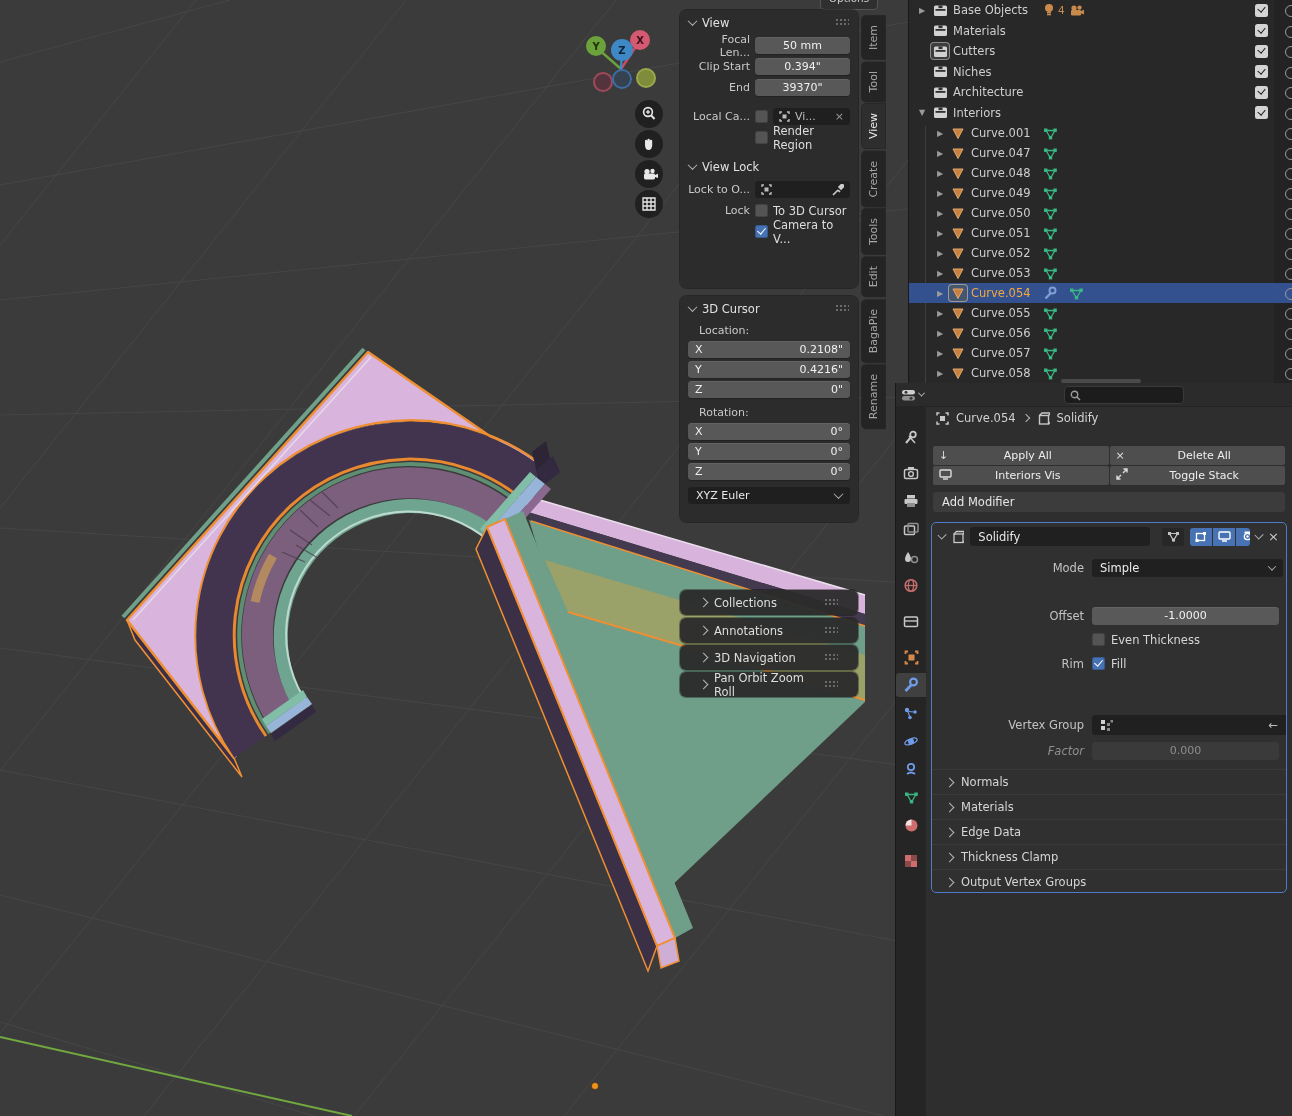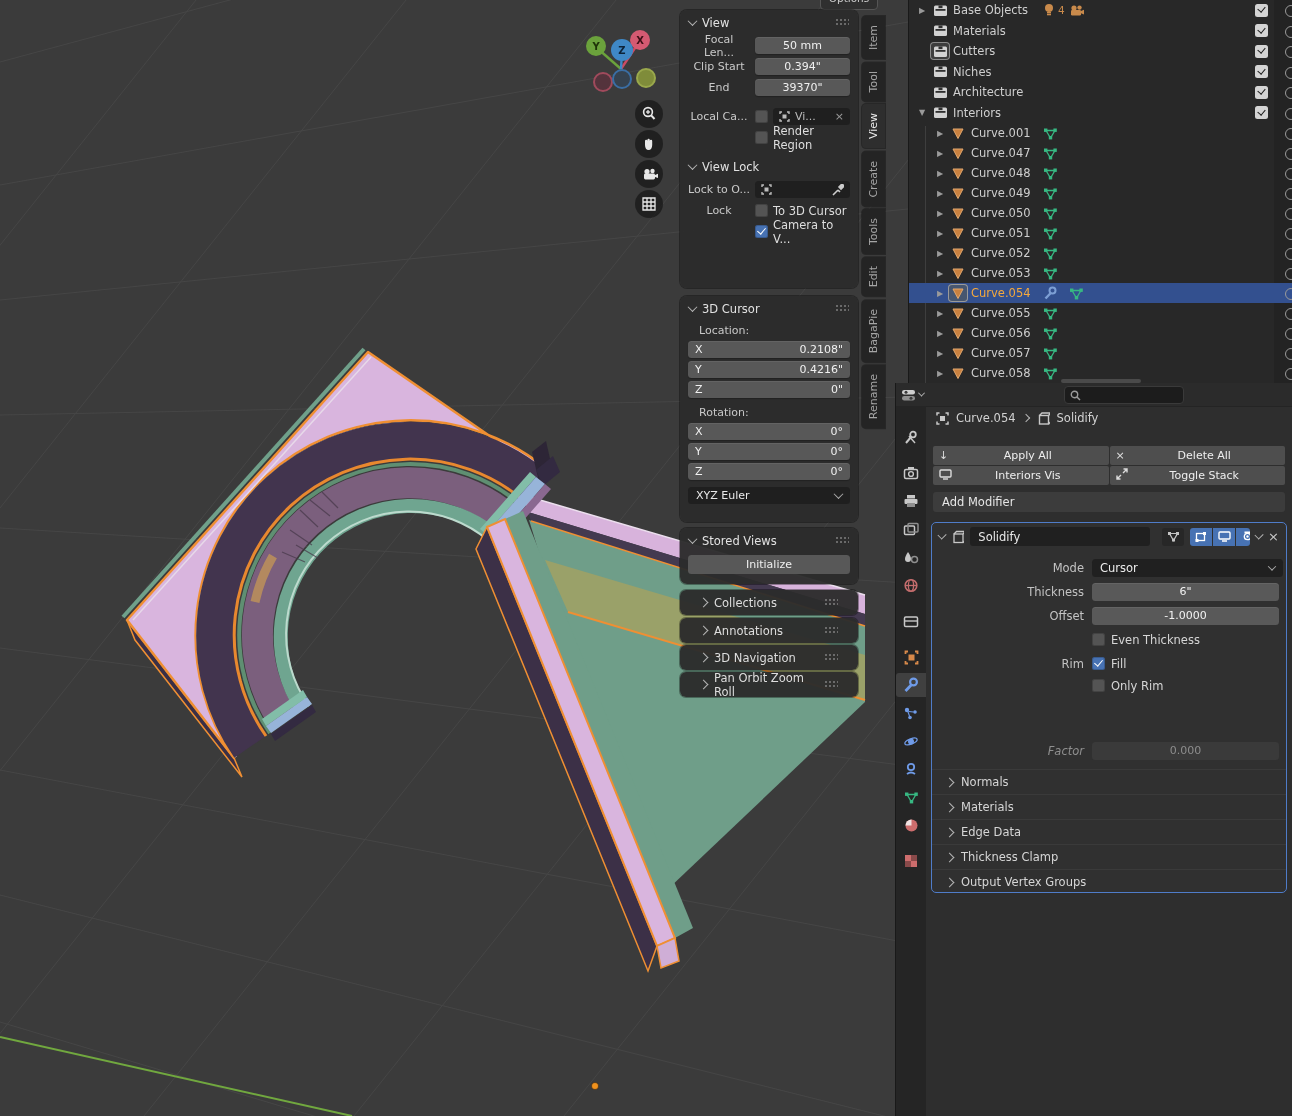--- a/index.html
+++ b/index.html
@@ -14,21 +14,21 @@
   .cb{width:13px;height:13px;border-radius:2.5px;background:#545454;box-shadow:inset 0 0 0 1px #00000033;flex:none;position:relative;}
   .cb.on{background:#4772b3;}
   .cb.on::after{content:"";position:absolute;left:3.5px;top:1px;width:4px;height:7px;border-right:1.8px solid #fff;border-bottom:1.8px solid #fff;transform:rotate(40deg);}
   .ocb{width:13px;height:13px;border-radius:2.5px;background:#d4d4d4;position:relative;flex:none;}
   .ocb::after{content:"";position:absolute;left:3.5px;top:1.5px;width:4px;height:6px;border-right:1.8px solid #1c1c1c;border-bottom:1.8px solid #1c1c1c;transform:rotate(40deg);}
   
   .np{left:680px;width:178px;background:rgba(44,44,44,.96);border-radius:7px;box-shadow:0 0 0 1px rgba(0,0,0,.35);}
   .np-h{display:flex;align-items:center;gap:6px;height:25px;padding:0 9px;}
   .np-h .t{flex:1;color:#e2e2e2;font-size:11.5px;}
   .np-row{display:flex;align-items:center;height:21px;padding:0 8px;gap:5px;}
-  .np-lbl{width:62px;text-align:center;color:#c9c9c9;font-size:11px;flex:none;}
+  .np-lbl{width:62px;text-align:right;color:#c9c9c9;font-size:11px;flex:none;}
   .fld{flex:1;height:17px;background:#585858;border-radius:3.5px;display:flex;align-items:center;justify-content:center;font-size:11px;color:#f0f0f0;box-shadow:inset 0 1px 0 #ffffff12,0 1px 1px #00000040;}
   .fldl{justify-content:space-between;padding:0 7px;}
   .dfld{background:#1f1f1f;box-shadow:none;color:#bdbdbd;}
   .sublbl{padding:3px 19px 2px;color:#c9c9c9;font-size:11px;}
   .npbtn{height:19px;margin:2px 8px 8px;background:#585858;border-radius:3.5px;display:flex;align-items:center;justify-content:center;color:#efefef;font-size:11px;}
   .npc{left:680px;width:178px;height:25px;background:rgba(44,44,44,.96);border-radius:6px;display:flex;align-items:center;gap:7px;padding:0 20px;box-sizing:border-box;box-shadow:0 0 0 1px rgba(0,0,0,.35);}
   .npc .t{flex:1;color:#dedede;}
   
   .vtabs{left:862px;top:16px;display:flex;flex-direction:column;gap:3px;}
   .vtab{writing-mode:vertical-rl;transform:rotate(180deg);background:#242424;color:#a5a5a5;font-size:11px;
@@ -319,28 +319,20 @@
         </div>
       </div>
     <div class="np-row" style="height:22px;margin-top:3px;">
       <div class="fld dfld" style="justify-content:space-between;padding:0 8px;color:#e8e8e8;">
         <span>XYZ Euler</span>
           <span class="chev down" style="border-color:#aaa;"></span>
         </div>
       </div>
   </div>
 
-  <div class="abs np" style="top:528px;height:56px;">
-    <div class="np-h">
-      <span class="chev down"></span>
-      <span class="t">Stored Views</span>
-      <span class="grip"></span>
-    </div>
-    <div class="npbtn">Initialize</div>
-  </div>
 
   <div id="np-collapsed-host">
       <div class="abs npc" style="top: 590px;">
         <span class="chev right"></span>
         <span class="t">Collections</span>
         <span class="grip"></span>
       </div>
       <div class="abs npc" style="top: 618px;">
         <span class="chev right"></span>
         <span class="t">Annotations</span>
@@ -925,30 +917,24 @@
             </span>
         </span>
         <span class="chev down"></span>
         <span style="color:#c8c8c8;font-size:13px;">×</span>
       </div>
 
       <div class="mrow" style="top:34px;">
           <span class="mlbl">Mode</span>
         <div class="mctl" style="margin-right:3px;">
             <div class="drop">
-              <span>Cursor</span>
+              <span>Simple</span>
               <span class="sp"></span>
               <span class="chev down" style="border-color:#aaa;width:5px;height:5px;"></span>
             </div>
-          </div>
-        </div>
-      <div class="mrow" style="top:58px;">
-          <span class="mlbl">Thickness</span>
-        <div class="mctl">
-            <div class="slider">6"</div>
           </div>
         </div>
       <div class="mrow" style="top:82px;">
           <span class="mlbl">Offset</span>
         <div class="mctl">
             <div class="slider">-1.0000</div>
           </div>
         </div>
       <div class="mrow" style="top:106px;">
           <span class="mlbl"></span>
@@ -957,25 +943,34 @@
             <span style="color:#d6d6d6;">Even Thickness</span>
           </div>
         </div>
       <div class="mrow" style="top:130px;">
           <span class="mlbl">Rim</span>
         <div class="mctl">
             <span class="cb on"></span>
             <span style="color:#d6d6d6;">Fill</span>
           </div>
         </div>
-      <div class="mrow" style="top:152px;">
-          <span class="mlbl"></span>
-        <div class="mctl">
-            <span class="cb"></span>
-            <span style="color:#d6d6d6;">Only Rim</span>
+      <div class="mrow" style="top:191px;height:22px;">
+          <span class="mlbl">Vertex Group</span>
+        <div class="mctl" style="margin-right:0;">
+            <div class="drop" style="height:20px;border-radius:3.5px 0 0 3.5px;">
+          <svg width="13" height="13">
+                <rect x="1" y="1" width="4" height="4" fill="#cfcfcf"></rect>
+                <rect x="1" y="7" width="4" height="4" fill="#cfcfcf"></rect>
+                <rect x="7" y="4" width="3" height="3" fill="#8a8a8a"></rect>
+                <rect x="7" y="9" width="3" height="3" fill="#8a8a8a"></rect>
+                <rect x="10.5" y="1" width="2.5" height="2.5" fill="#8a8a8a"></rect>
+              </svg>
+          <span class="sp"></span>
+              <span style="color:#bbb;">←</span>
+            </div>
           </div>
         </div>
       <div class="mrow" style="top:217px;">
           <span class="mlbl" style="color:#8f8f8f;font-style:italic;">Factor</span>
         <div class="mctl">
             <div class="slider dis">0.000</div>
           </div>
         </div>
 
       <div id="subpanel-host">

